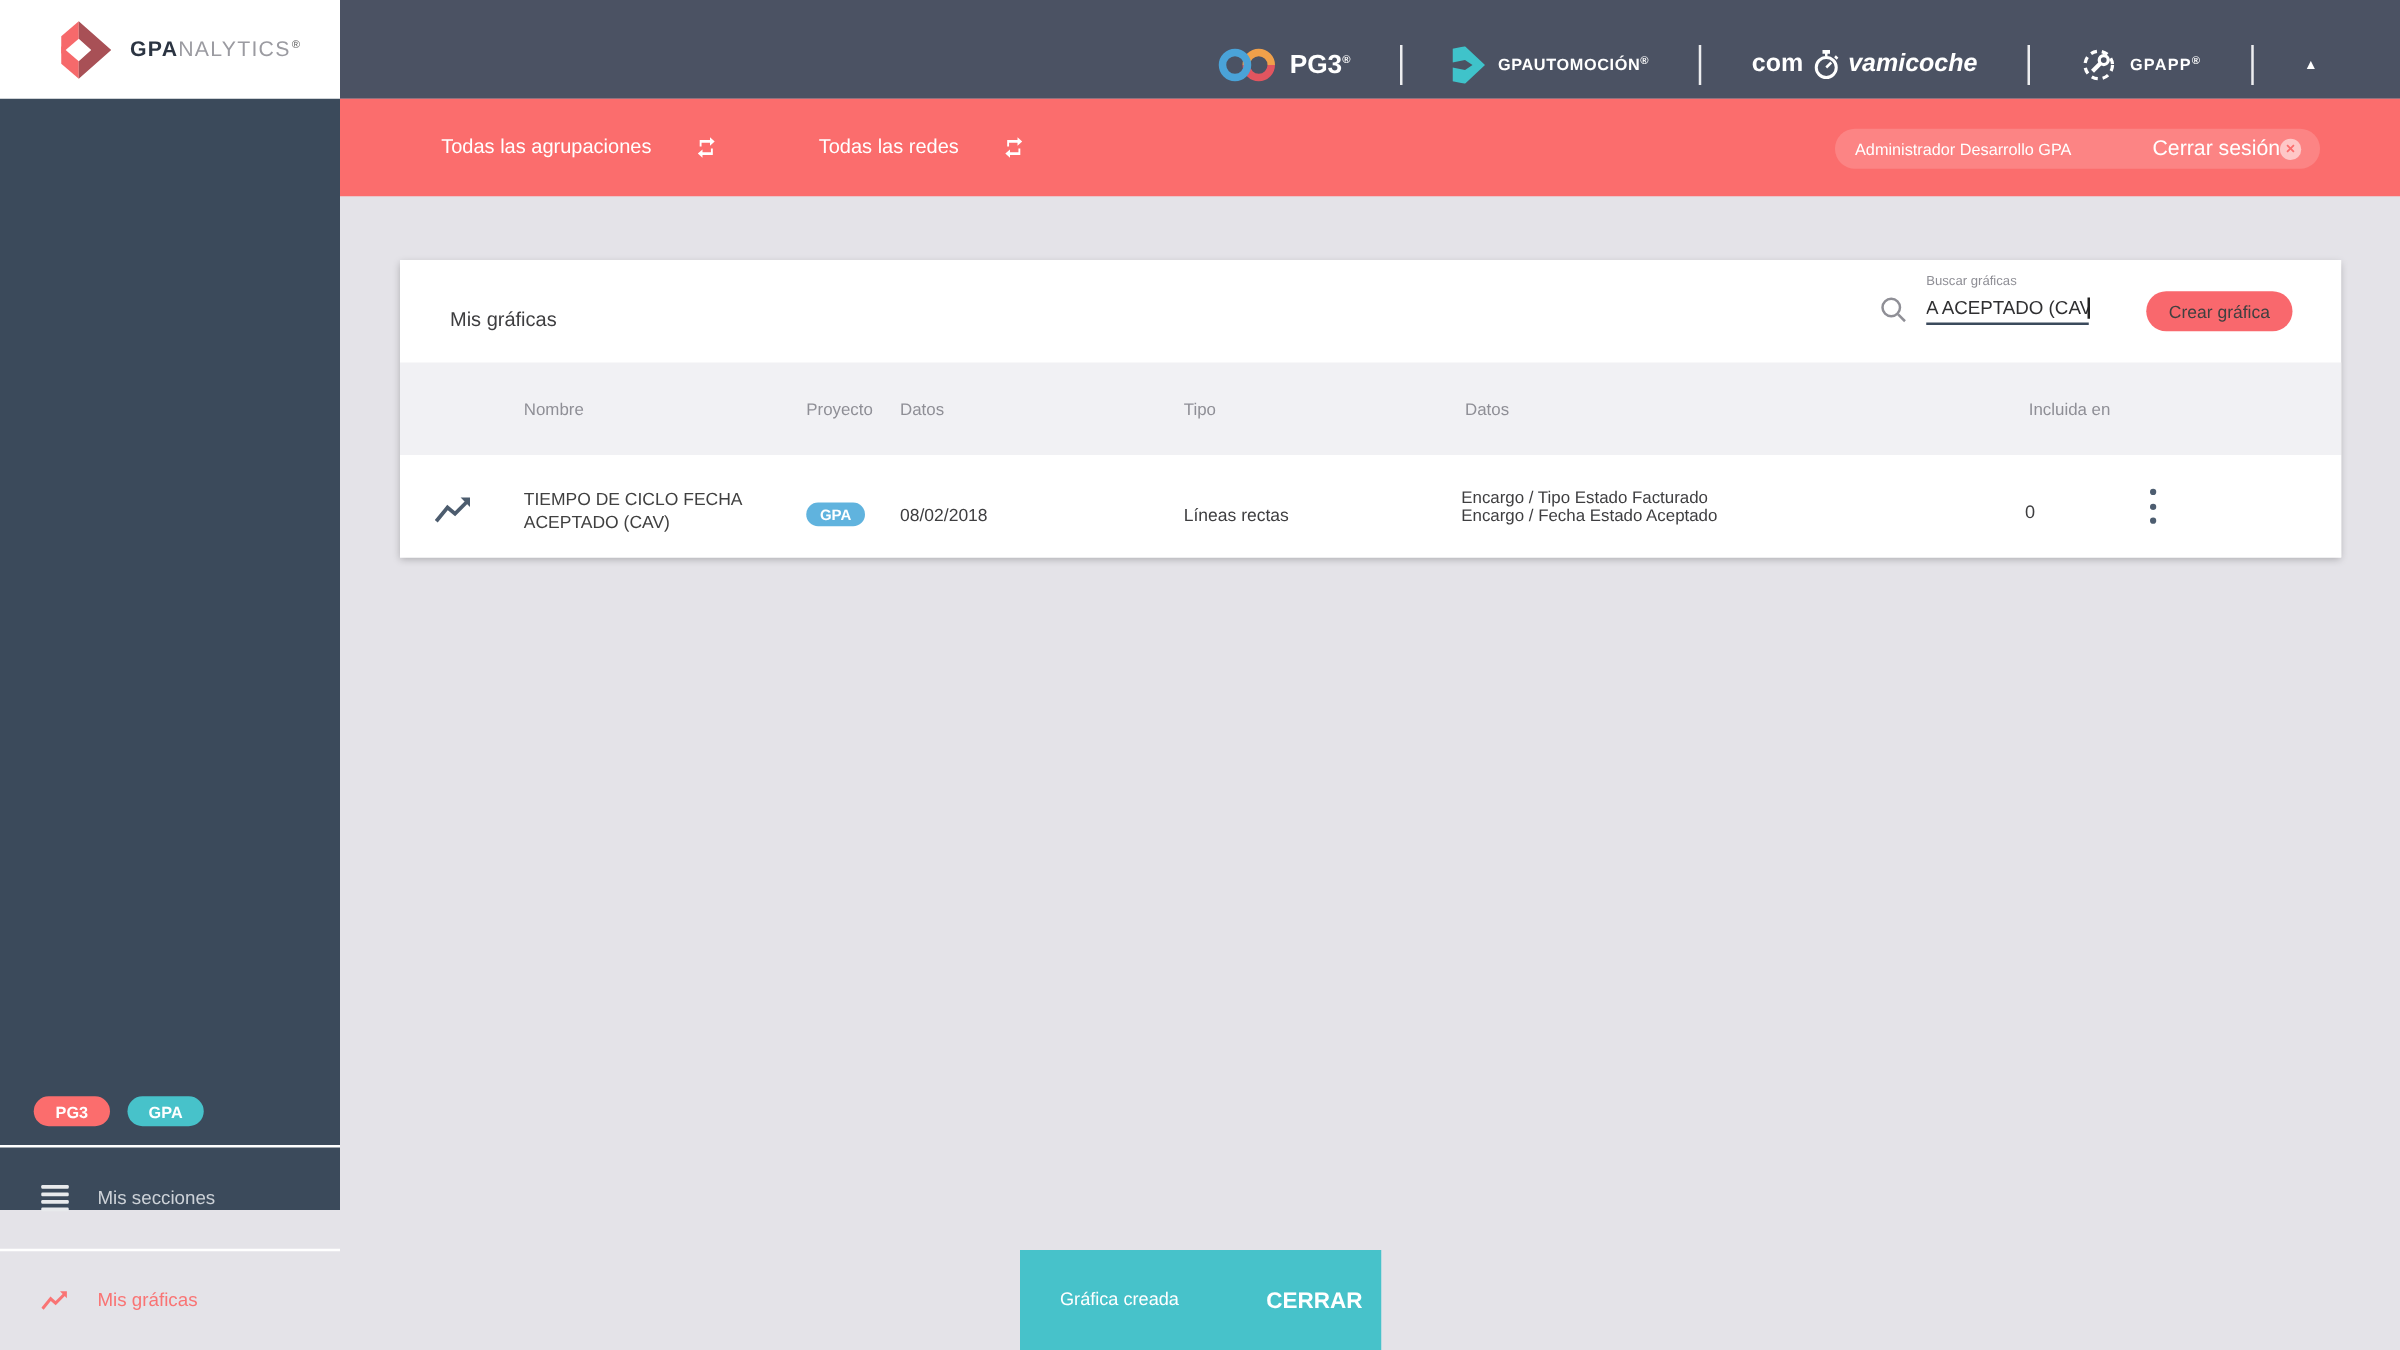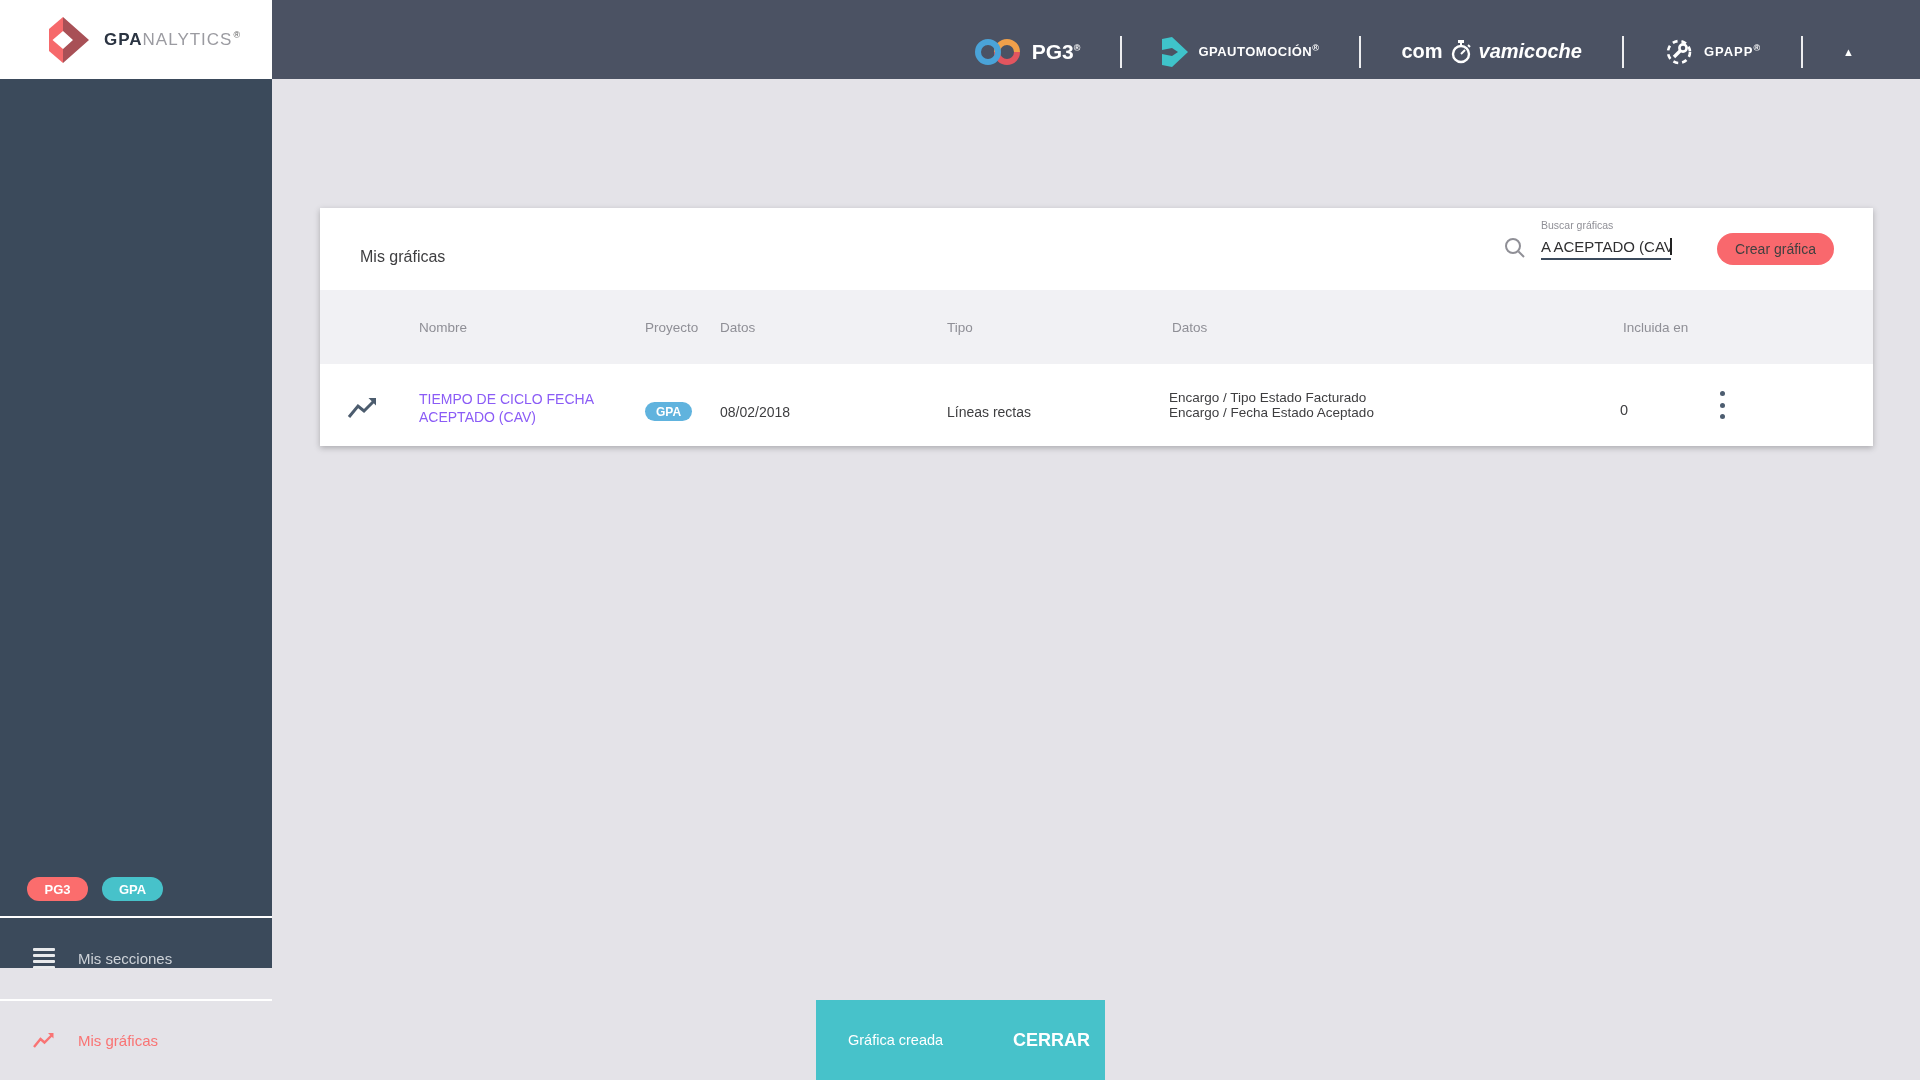--- a/index.html
+++ b/index.html
@@ -55,21 +55,21 @@
   .caret { position:absolute; left:1350px; top:30px; width:1.5px; height:17px; background:#222; }
   .create-btn { position:absolute; left:1397px; top:25px; width:117px; height:32px; border-radius:16px; background:#f9686d; border:none; color:#404040; font-size:14px; cursor:pointer; font-family:"Liberation Sans", sans-serif; }
 
   .thead { position:absolute; left:0; top:82px; width:1553px; height:74px; background:#f1f1f4; }
   .th { position:absolute; top:0; height:74px; display:flex; align-items:center; font-size:13.5px; color:#8f8f96; }
   .th-nombre { left:99px; } .th-proyecto { left:325px; } .th-fecha { left:400px; }
   .th-tipo { left:627px; } .th-datos { left:852px; } .th-incluida { left:1303px; }
 
   .trow { position:absolute; left:0; top:156px; width:1553px; height:82px; background:#ffffff; }
   .row-chart-icon { position:absolute; left:27px; top:32px; }
-  .cell-name { position:absolute; left:99px; top:26px; width:182px; font-size:14px; line-height:18px; color:#8b5cf6; }
+  .cell-name { position:absolute; left:99px; top:26px; width:182px; font-size:14px; line-height:18px; color:#404040; }
   .cell-badge { position:absolute; left:325px; top:38px; height:19px; min-width:47px; border-radius:10px; background:#60b3de; color:#fff; font-size:12px; font-weight:bold; display:flex; align-items:center; justify-content:center; padding:0 10px; }
   .cell-date { position:absolute; left:400px; top:40px; font-size:14px; color:#3e3e40; }
   .cell-type { position:absolute; left:627px; top:40px; font-size:14px; color:#3e3e40; }
   .cell-data { position:absolute; left:849px; top:26px; font-size:13.5px; line-height:15px; color:#3e3e40; }
   .cell-included { position:absolute; left:1300px; top:38px; font-size:14.5px; color:#3e3e40; }
   .kebab { position:absolute; left:1392px; top:27px; width:20px; height:28px; display:flex; flex-direction:column; align-items:center; justify-content:space-between; cursor:pointer; }
   .kebab span { width:5px; height:5px; border-radius:50%; background:#4d5d70; }
 
   
   .toast { position:absolute; left:816px; top:1000px; width:289px; height:80px; background:#47c2ca; display:flex; align-items:center; }
@@ -117,20 +117,39 @@
         <circle cx="15" cy="15" r="11" fill="none" stroke="#ffffff" stroke-width="2.6" stroke-dasharray="5 4"></circle>
         <path d="M10 20 L17 13" stroke="#ffffff" stroke-width="3.4"></path>
         <circle cx="19" cy="11" r="3.6" fill="none" stroke="#ffffff" stroke-width="2.6"></circle>
       </svg>
       <span class="gpapp-text"><span>GPAPP</span><span class="sup-reg">®</span></span>
     </div>
     <div class="tb-divider"></div>
     <div class="collapse-tri">▲</div>
   </div>
 
+  <div class="filterbar">
+    <div class="filter-select fs-groups">
+      <span>Todas las agrupaciones</span>
+      <svg width="20" height="18" viewBox="0 0 24 24">
+        <path d="M7 7h9v3l5-4.5L16 1v3H5v7h2V7zm10 10H8v-3l-5 4.5L8 23v-3h11v-7h-2v4z" fill="#ffffff"></path>
+      </svg>
+    </div>
+    <div class="filter-select fs-networks">
+      <span>Todas las redes</span>
+      <svg width="20" height="18" viewBox="0 0 24 24">
+        <path d="M7 7h9v3l5-4.5L16 1v3H5v7h2V7zm10 10H8v-3l-5 4.5L8 23v-3h11v-7h-2v4z" fill="#ffffff"></path>
+      </svg>
+    </div>
+    <div class="user-pill">
+      <span class="user-name">Administrador Desarrollo GPA</span>
+      <span class="logout-label">Cerrar sesión</span>
+      <span class="logout-circle">✕</span>
+    </div>
+  </div>
 
   <div class="card">
     <div class="card-title">Mis gráficas</div>
 
     <svg class="search-icon" width="24" height="24" viewBox="0 0 24 24">
       <circle cx="10" cy="10" r="7" fill="none" stroke="#8f8f96" stroke-width="2"></circle>
       <path d="M15.5 15.5 L21 21" stroke="#8f8f96" stroke-width="2"></path>
     </svg>
     <div class="search-label">Buscar gráficas</div>
     <input class="search-input" type="text" value="A ACEPTADO (CAV)" style="">

